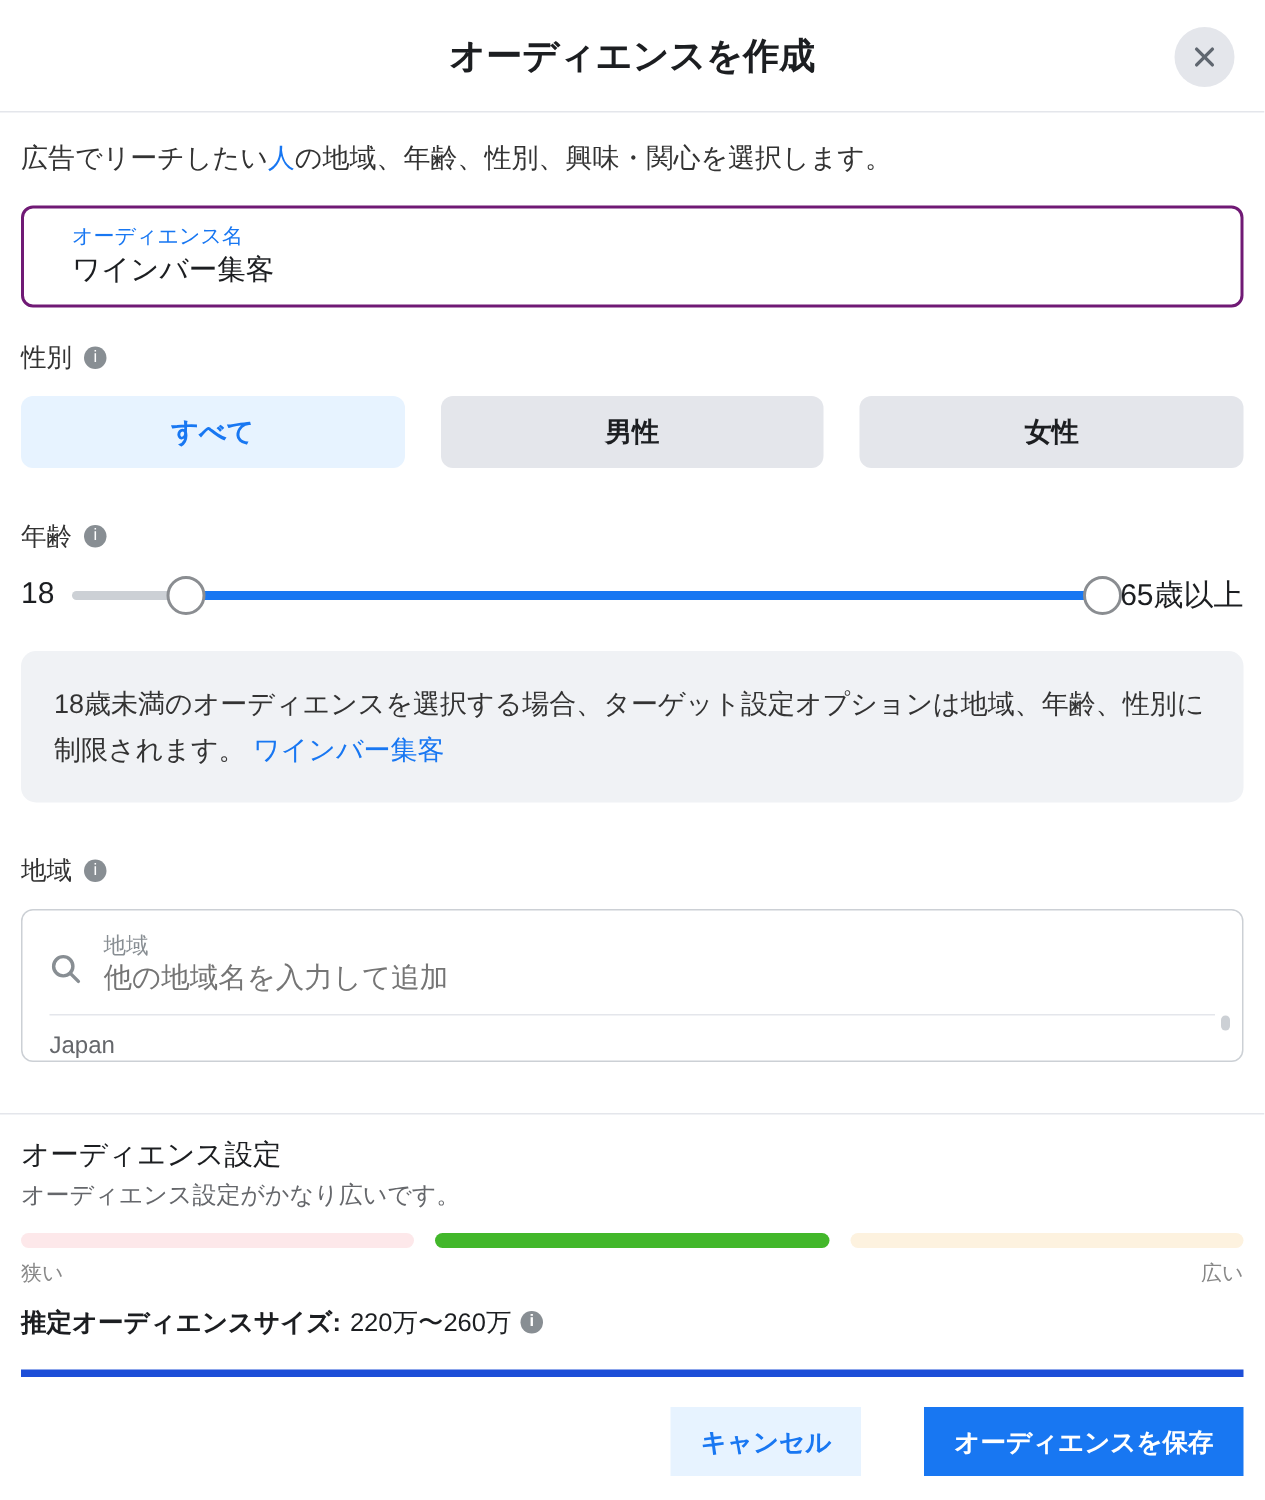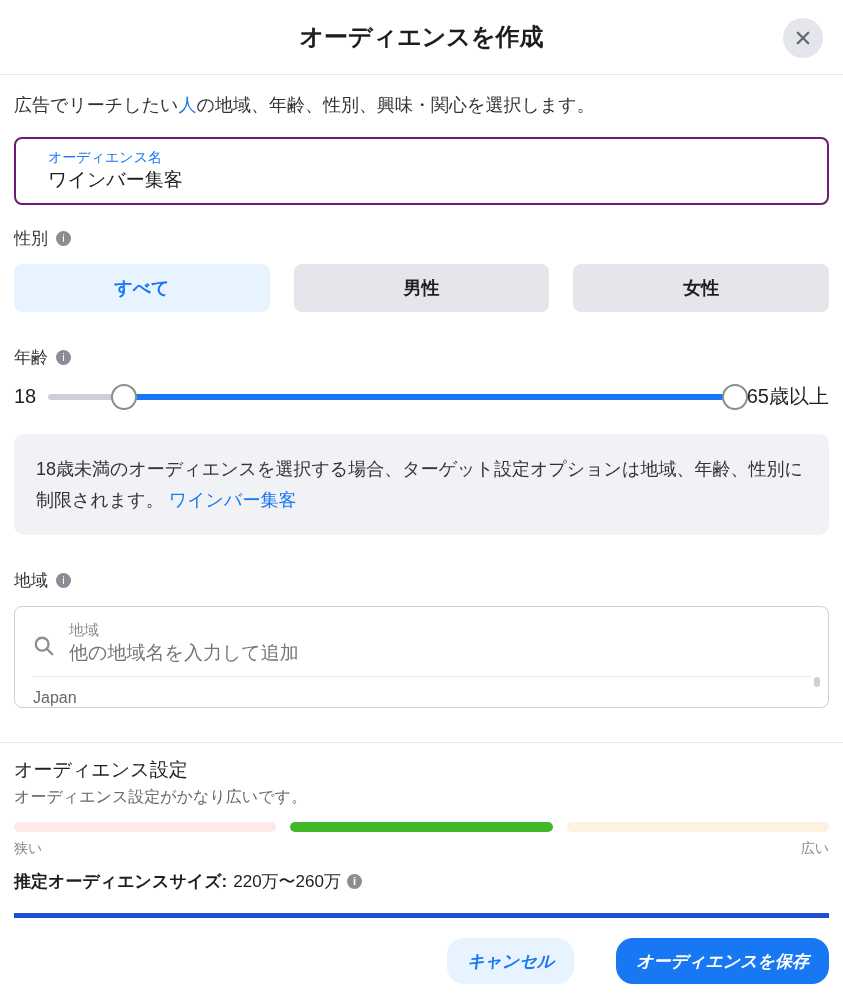--- a/index.html
+++ b/index.html
@@ -260,26 +260,25 @@
   }
   .size-line .val { font-weight: 400; }
   .actions {
     display: flex;
     justify-content: flex-end;
     gap: 12px;
   }
   .btn {
     height: 46px;
     padding: 0 20px;
-    border-radius: 17px;
+    border-radius: 0;
     border: none;
     font-size: 17px;
     font-weight: 700;
     cursor: pointer;
-    font-style: italic;
   }
   .btn-cancel {
     background: #e7f3ff;
     color: #1877f2;
   }
   .btn-save {
     background: #1877f2;
     color: #fff;
     margin-left: 30px;
   }

